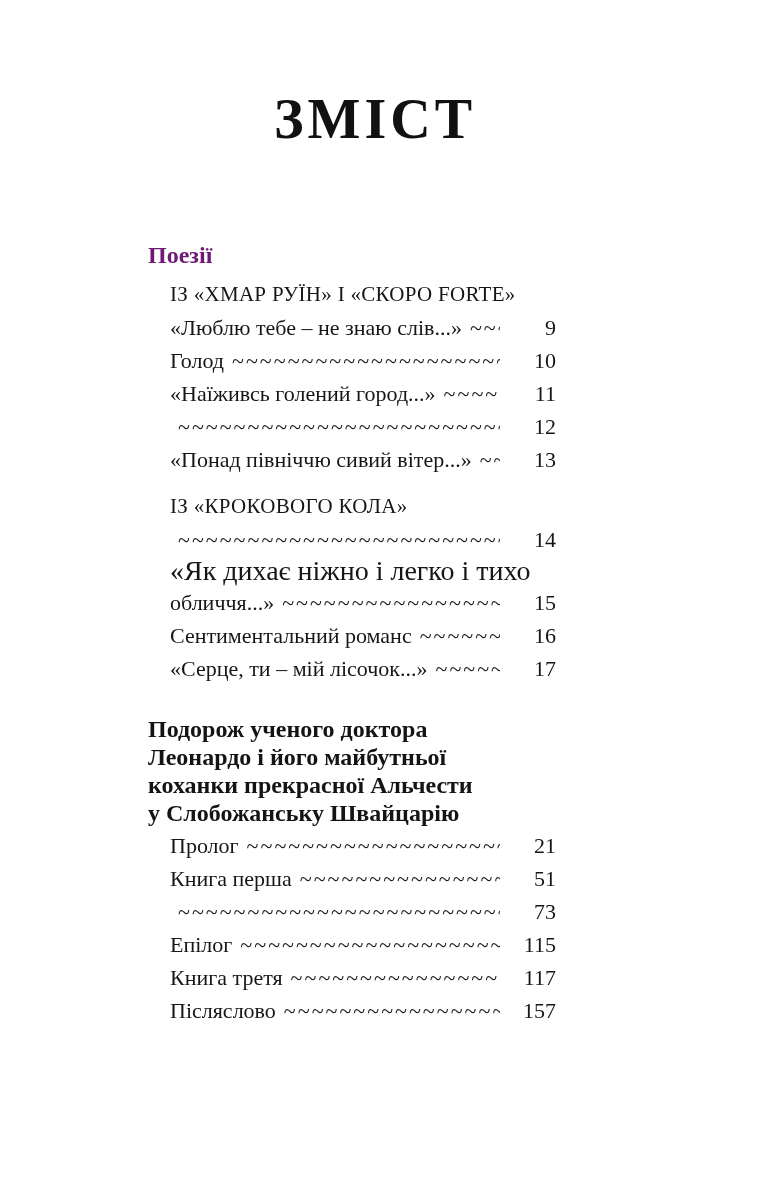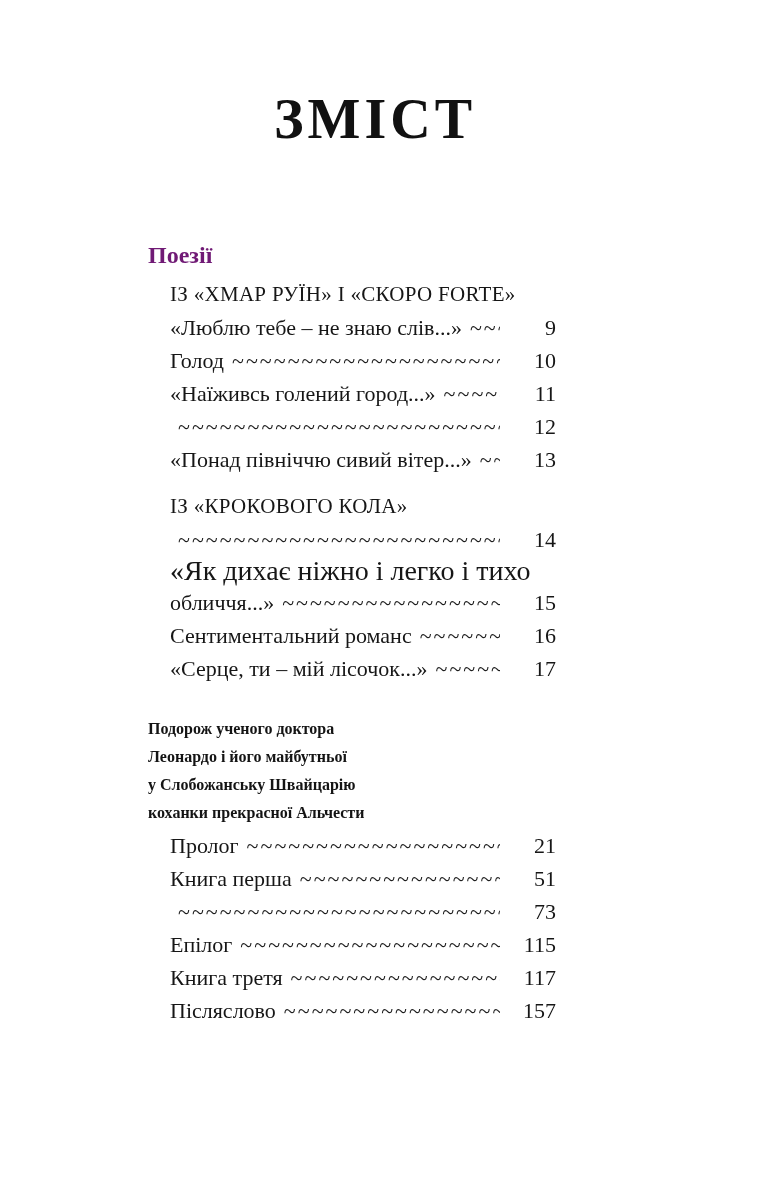--- a/index.html
+++ b/index.html
@@ -32,21 +32,21 @@
 
   .section-heading {
     font-size: 24px;
     line-height: 30px;
     font-weight: bold;
     color: #701a75;
   }
   .section-heading .hline { display: block; }
 
   .big-heading {
-    font-size: 16px;
+    font-size: 24px;
     line-height: 28px;
     font-weight: bold;
     color: #141414;
   }
 
   .subsection { margin-top: 8px; }
   .subsection + .subsection { margin-top: 14px; }
 
   .entries { margin-left: 22px; width: 386px; }
 
@@ -160,22 +160,22 @@
             <span class="pagenum">17</span>
           </div>
         </div>
       </div>
     </section>
 
     <section class="section-novel">
       <div class="big-heading">
         <span class="hline" style="display:block">Подорож ученого доктора</span>
         <span class="hline" style="display:block">Леонардо і його майбутньої</span>
+        <span class="hline" style="display:block">коханки прекрасної Альчести</span>
         <span class="hline" style="display:block">у Слобожанську Швайцарію</span>
-        <span class="hline" style="display:block">коханки прекрасної Альчести</span>
       </div>
 
       <div class="entries">
         <div class="entry-row">
           <span class="entry-title">Пролог</span>
           <span class="leader"></span>
           <span class="pagenum">21</span>
         </div>
         <div class="entry-row">
           <span class="entry-title">Книга перша</span>

